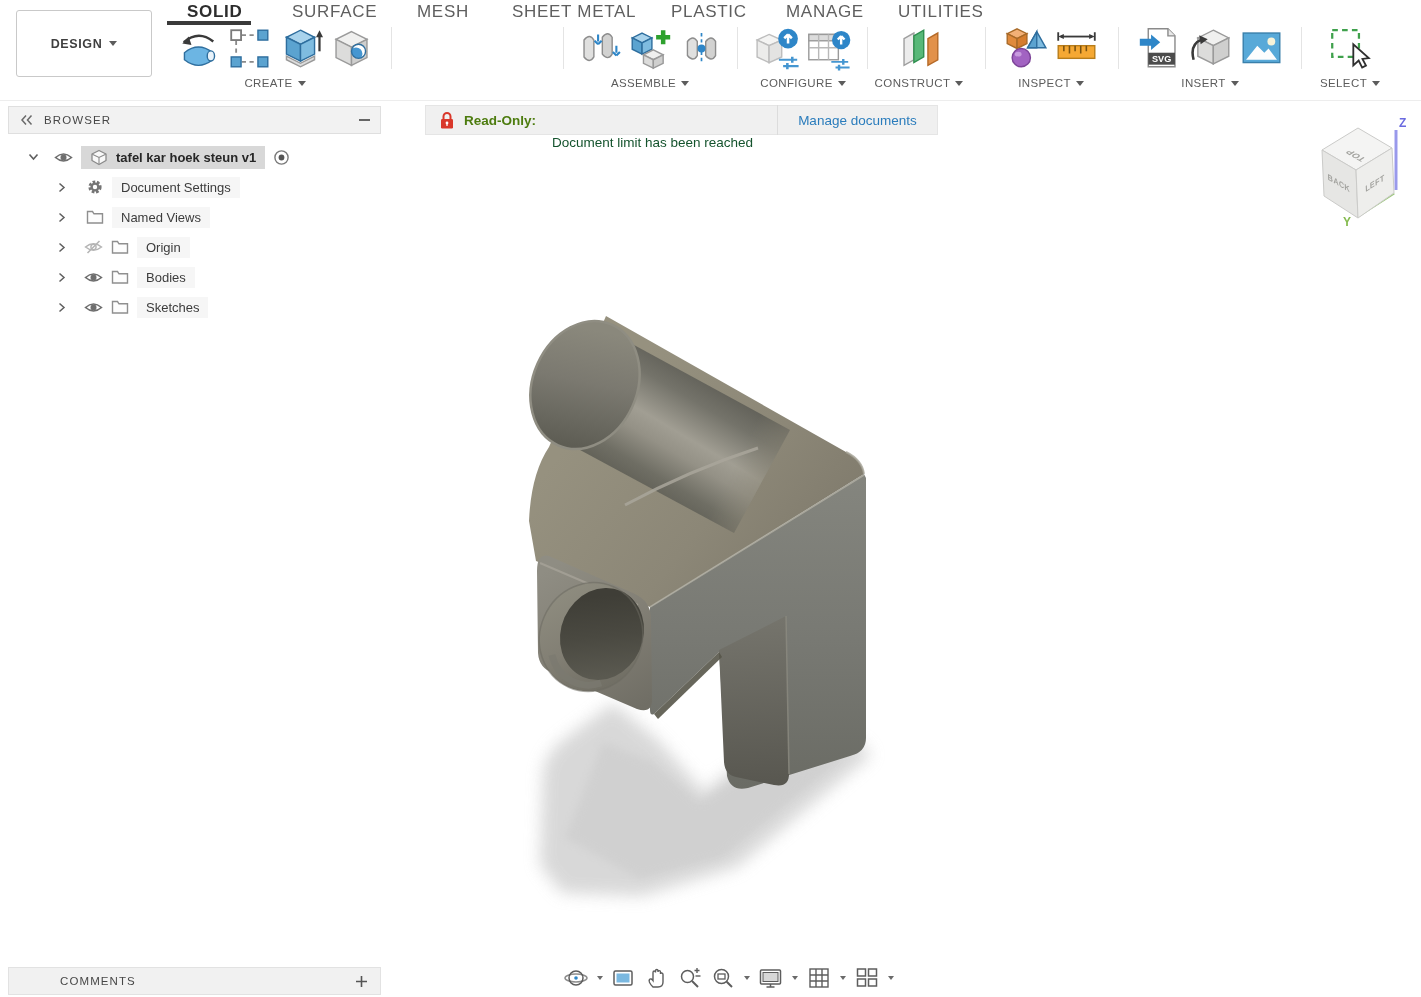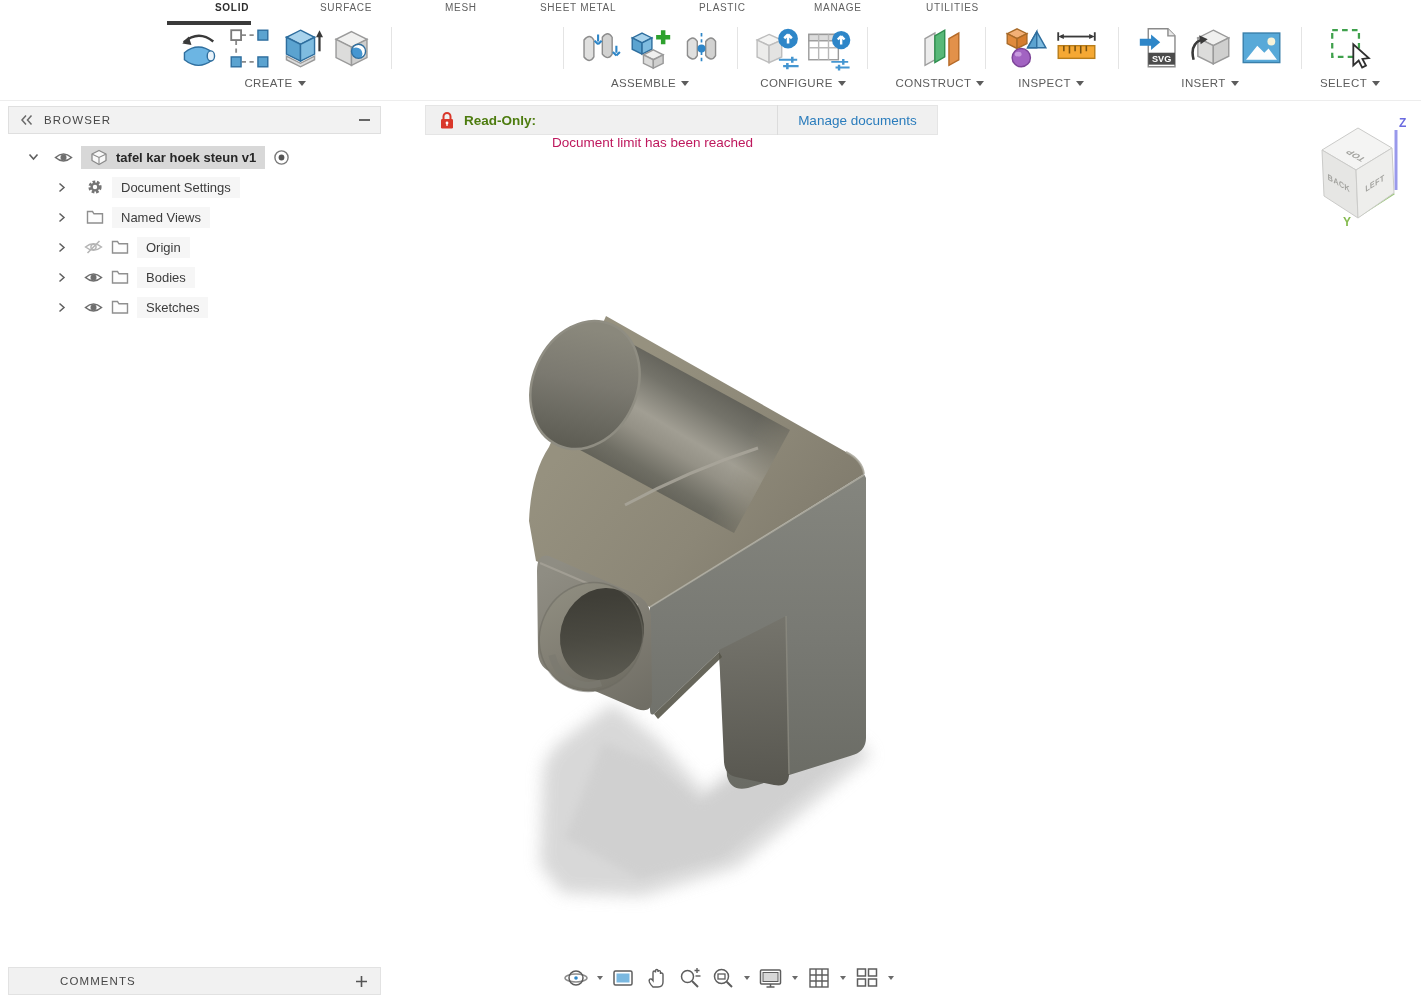--- a/index.html
+++ b/index.html
@@ -8,39 +8,39 @@
 
   
   #toolbar { position:absolute; top:0; left:0; width:1421px; height:101px;
     background:#ffffff; border-bottom:1px solid #ededed; z-index:20; }
   #design-btn { position:absolute; left:16px; top:10px; width:136px; height:67px;
     border:1px solid #c9c9c9; border-radius:3px; background:#fff;
     display:flex; align-items:center; justify-content:center; gap:7px;
     font-size:12.5px; font-weight:700; letter-spacing:.6px; color:#3f3f3f; cursor:default; }
   .caret { width:0; height:0; border-left:4px solid transparent;
     border-right:4px solid transparent; border-top:5px solid #5c5c5c; display:inline-block; }
-  .tab { position:absolute; top:2px; font-size:10px; color:#5f5f5f;
-    letter-spacing:.7px; white-space:nowrap; cursor:default;margin-left:28px; }
+  .tab { position:absolute; top:2px; font-size:17px; color:#5f5f5f;
+    letter-spacing:.7px; white-space:nowrap; cursor:default; }
   .tab.active { color:#2d2d2d; font-weight:700; }
   #tab-underline { position:absolute; left:167px; top:21px; width:84px; height:3.5px;
     background:#3a3a3a; }
   .vsep { position:absolute; top:27px; height:42px; width:1px; background:#e4e4e4; }
   .rgroup { position:absolute; top:26px; text-align:center; }
   .rgroup .icons { display:flex; justify-content:center; align-items:flex-start; gap:6px; height:48px; }
   .rgroup .glabel { margin-top:3px; font-size:11.5px; color:#5c5c5c; letter-spacing:.4px;
     display:flex; align-items:center; justify-content:center; gap:5px; cursor:default; }
   .ric { width:45px; height:45px; }
 
   
   #banner { position:absolute; left:425px; top:105px; height:30px; z-index:30;
     display:flex; align-items:center; background:#f0f0f0; border:1px solid #e5e5e5;
     font-size:13.5px; }
   #banner .lock { margin:0 10px 0 14px; }
   #banner .ro-label { font-weight:700; color:#4d7c0f; margin-right:16px; }
-  #banner .ro-msg { color:#be185d; margin-right:24px;margin-top:44px; }
+  #banner .ro-msg { color:#14532d; margin-right:24px;margin-top:44px; }
   #banner .bdiv { width:1px; height:30px; background:#dcdcdc; }
   #banner .ro-link { color:#2a7cbc; padding:0 20px; cursor:pointer; }
 
   
   #browser { position:absolute; left:8px; top:106px; width:373px; z-index:30; }
   #browser-header { height:28px; background:#f2f2f2; border:1px solid #dfdfdf;
     display:flex; align-items:center; padding:0 10px; }
   #browser-title { font-size:11.5px; letter-spacing:1.1px; color:#474747; margin-left:10px; flex:1; }
   .minus-line { width:11px; height:2px; background:#666; cursor:pointer; }
   .trow { position:relative; height:30px; display:flex; align-items:center; font-size:13px; color:#3c3c3c; }
@@ -159,20 +159,24 @@
     <path d="M540,563 L638,605" fill="none" stroke="#a6a399" stroke-width="2" opacity="0.8"></path>
 
     <ellipse cx="591" cy="637" rx="51" ry="55" transform="rotate(24 591 637)" fill="url(#gWall)"></ellipse>
     <ellipse cx="602" cy="634" rx="41" ry="47" transform="rotate(24 602 634)" fill="url(#gBore)"></ellipse>
     <ellipse cx="591" cy="637" rx="51" ry="55" transform="rotate(24 591 637)" fill="none" stroke="#6b6a60" stroke-width="1.5" opacity="0.55"></ellipse>
     <path d="M552,655 A40,44 24 0 0 601,683" fill="none" stroke="#7b7a70" stroke-width="7" opacity="0.75"></path>
   </g>
 </svg>
 
 <div id="toolbar">
+  <div id="design-btn">
+    <span>DESIGN</span>
+    <span class="caret"></span>
+  </div>
 
   <div class="tab active" style="left:187px">SOLID</div>
   <div class="tab" style="left:292px">SURFACE</div>
   <div class="tab" style="left:417px">MESH</div>
   <div class="tab" style="left:512px">SHEET METAL</div>
   <div class="tab" style="left:671px">PLASTIC</div>
   <div class="tab" style="left:786px">MANAGE</div>
   <div class="tab" style="left:898px">UTILITIES</div>
   <div id="tab-underline"></div>
 
@@ -276,21 +280,21 @@
         <path d="M18 25.5 h12 M21 29.5 h10" stroke="#4596d1" stroke-width="1.4"></path>
         <path d="M26.5 23.5 v4 M23.5 27.6 v4" stroke="#4596d1" stroke-width="1.7"></path>
       </svg>
     </div>
     <div class="glabel">
       <span>CONFIGURE</span>
         <span class="caret"></span>
     </div>
   </div>
 
-  <div class="rgroup" style="left:884px;width:112px">
+  <div class="rgroup" style="left:863px;width:112px">
     <div class="icons">
       <svg class="ric" viewBox="0 0 32 32">
         <polygon points="5,9 12,5 12,24 5,28" fill="#ececec" stroke="#9f9f9f"></polygon>
         <polygon points="12,7 19,3 19,22 12,26" fill="#58b878" stroke="#2f8f4f"></polygon>
         <polygon points="22,9 29,5 29,24 22,28" fill="#e2914a" stroke="#b56a28"></polygon>
       </svg>
     </div>
     <div class="glabel">
       <span>CONSTRUCT</span>
         <span class="caret"></span>

